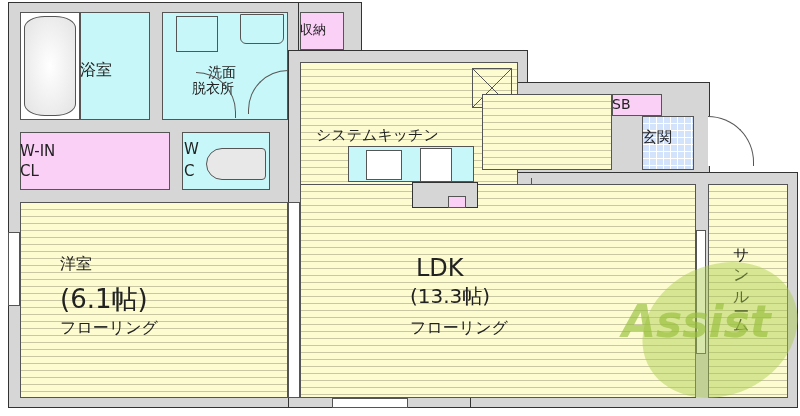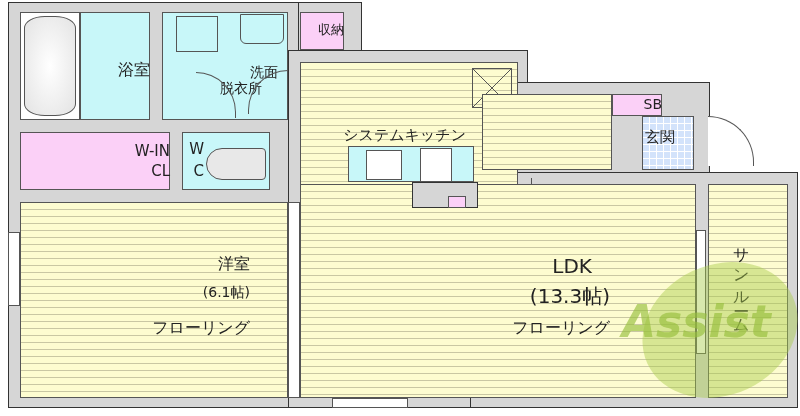--- a/index.html
+++ b/index.html
@@ -4,21 +4,21 @@
 <style>
   html,body{margin:0;padding:0;background:#ffffff;}
   body{width:800px;height:416px;position:relative;overflow:hidden;font-family:"DejaVu Sans","Liberation Sans",sans-serif;color:#222;}
   .abs{position:absolute;box-sizing:border-box;}
   .wall{background:#d6d6d6;border:1px solid #333;}
   .floor{background-color:#fdfcd0;background-image:repeating-linear-gradient(to bottom,#fdfcd0 0px,#fdfcd0 6px,#c9c7a3 6px,#c9c7a3 7px);border:1px solid #555;}
   .wet{background:#c8f7f9;border:1px solid #555;}
   .closet{background:#fbd0f7;border:1px solid #555;}
   .tile{background-color:#d3e3fb;background-image:repeating-linear-gradient(to right,transparent 0,transparent 6px,#fff 6px,#fff 7px),repeating-linear-gradient(to bottom,transparent 0,transparent 6px,#fff 6px,#fff 7px);border:1px solid #555;}
   .white{background:#fff;border:1px solid #555;}
-  .label{position:absolute;text-align:right;white-space:nowrap;line-height:1.2;}
+  .label{position:absolute;text-align:left;white-space:nowrap;line-height:1.2;}
   .vert{writing-mode:vertical-rl;letter-spacing:4px;}
 </style>
 </head>
 <body>
 
 <div class="abs wall" style="left:8px;top:2px;width:292px;height:406px;"></div>
 <div class="abs wall" style="left:298px;top:2px;width:64px;height:60px;"></div>
 <div class="abs wall" style="left:288px;top:50px;width:240px;height:358px;"></div>
 <div class="abs wall" style="left:470px;top:82px;width:240px;height:100px;"></div>
 <div class="abs wall" style="left:470px;top:172px;width:328px;height:236px;"></div>
@@ -44,21 +44,21 @@
 <div class="label" style="left:20px;top:162px;width:150px;font-size:15px;">CL</div>
 
 <div class="abs wet" style="left:182px;top:132px;width:88px;height:58px;"></div>
 <div class="label" style="left:184px;top:140px;width:20px;font-size:15px;">W</div>
 <div class="label" style="left:184px;top:162px;width:20px;font-size:15px;">C</div>
 <div class="abs" style="left:206px;top:148px;width:60px;height:32px;border:1px solid #555;border-radius:16px 4px 4px 16px;background:#e8e8e8;"></div>
 
 <div class="abs floor" style="left:20px;top:202px;width:268px;height:196px;"></div>
 <div class="abs white" style="left:8px;top:232px;width:12px;height:74px;"></div>
 <div class="label" style="left:60px;top:254px;width:190px;font-size:16px;">洋室</div>
-<div class="label" style="left:60px;top:284px;width:190px;font-size:14px;">(6.1帖)</div>
+<div class="label" style="left:60px;top:284px;width:190px;font-size:26px;">(6.1帖)</div>
 <div class="label" style="left:60px;top:318px;width:190px;font-size:16px;">フローリング</div>
 
 <div class="abs white" style="left:288px;top:202px;width:12px;height:196px;"></div>
 
 <div class="abs floor" style="left:300px;top:62px;width:218px;height:140px;"></div>
 <div class="abs white" style="left:472px;top:68px;width:40px;height:40px;background:linear-gradient(45deg,transparent 49%,#555 50%,transparent 51%),linear-gradient(-45deg,transparent 49%,#555 50%,transparent 51%);"></div>
 <div class="abs wall" style="left:410px;top:184px;width:70px;height:26px;"></div>
 <div class="abs closet" style="left:448px;top:196px;width:18px;height:12px;"></div>
 <div class="label" style="left:316px;top:126px;width:150px;font-size:15px;">システムキッチン</div>
 <div class="abs wet" style="left:348px;top:146px;width:126px;height:36px;"></div>
@@ -69,21 +69,21 @@
 <div class="abs closet" style="left:612px;top:94px;width:50px;height:22px;"></div>
 <div class="label" style="left:612px;top:96px;width:50px;font-size:14px;">SB</div>
 <div class="abs tile" style="left:642px;top:116px;width:52px;height:54px;"></div>
 <div class="label" style="left:642px;top:128px;width:33px;font-size:15px;">玄関</div>
 <div class="abs" style="left:708px;top:116px;width:46px;height:50px;border-top:1px solid #555;border-right:1px solid #555;border-radius:0 46px 0 0;background:#fff;"></div>
 <div class="abs" style="left:486px;top:178px;width:46px;height:52px;border-bottom:1px solid #555;border-right:1px solid #555;border-radius:0 0 46px 0;"></div>
 
 <div class="abs floor" style="left:300px;top:184px;width:396px;height:214px;"></div>
 <div class="abs wall" style="left:412px;top:182px;width:66px;height:26px;"></div>
 <div class="abs closet" style="left:448px;top:196px;width:18px;height:12px;"></div>
-<div class="label" style="left:392px;top:254px;width:200px;font-size:20px;">LDK</div>
+<div class="label" style="left:416px;top:254px;width:200px;font-size:24px;">LDK</div>
 <div class="label" style="left:410px;top:284px;width:200px;font-size:20px;">(13.3帖)</div>
 <div class="label" style="left:410px;top:318px;width:200px;font-size:16px;">フローリング</div>
 <div class="abs white" style="left:332px;top:398px;width:76px;height:10px;"></div>
 
 <div class="abs white" style="left:696px;top:230px;width:10px;height:124px;"></div>
 <div class="abs floor" style="left:708px;top:184px;width:80px;height:214px;"></div>
 <div class="label vert" style="left:732px;top:236px;font-size:16px;">サンルーム</div>
 
 <div class="abs" style="left:640px;top:265px;width:160px;height:130px;border-radius:50%;background:rgba(168,204,74,0.45);transform:rotate(-25deg);"></div>
 <div class="label" style="left:622px;top:296px;font-size:44px;font-weight:bold;font-style:italic;color:rgba(150,190,60,0.65);">Assist</div>

